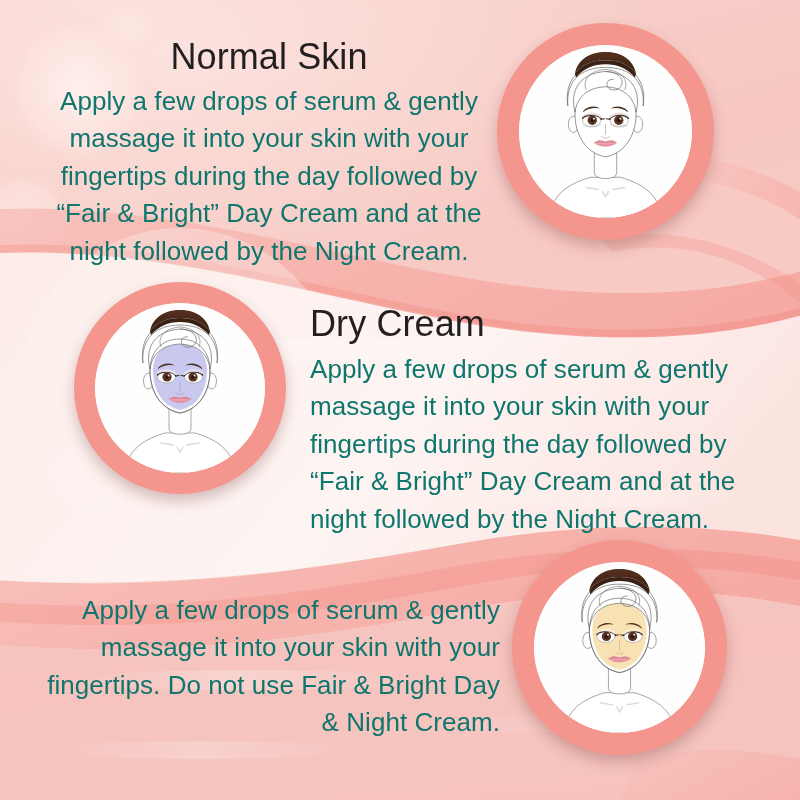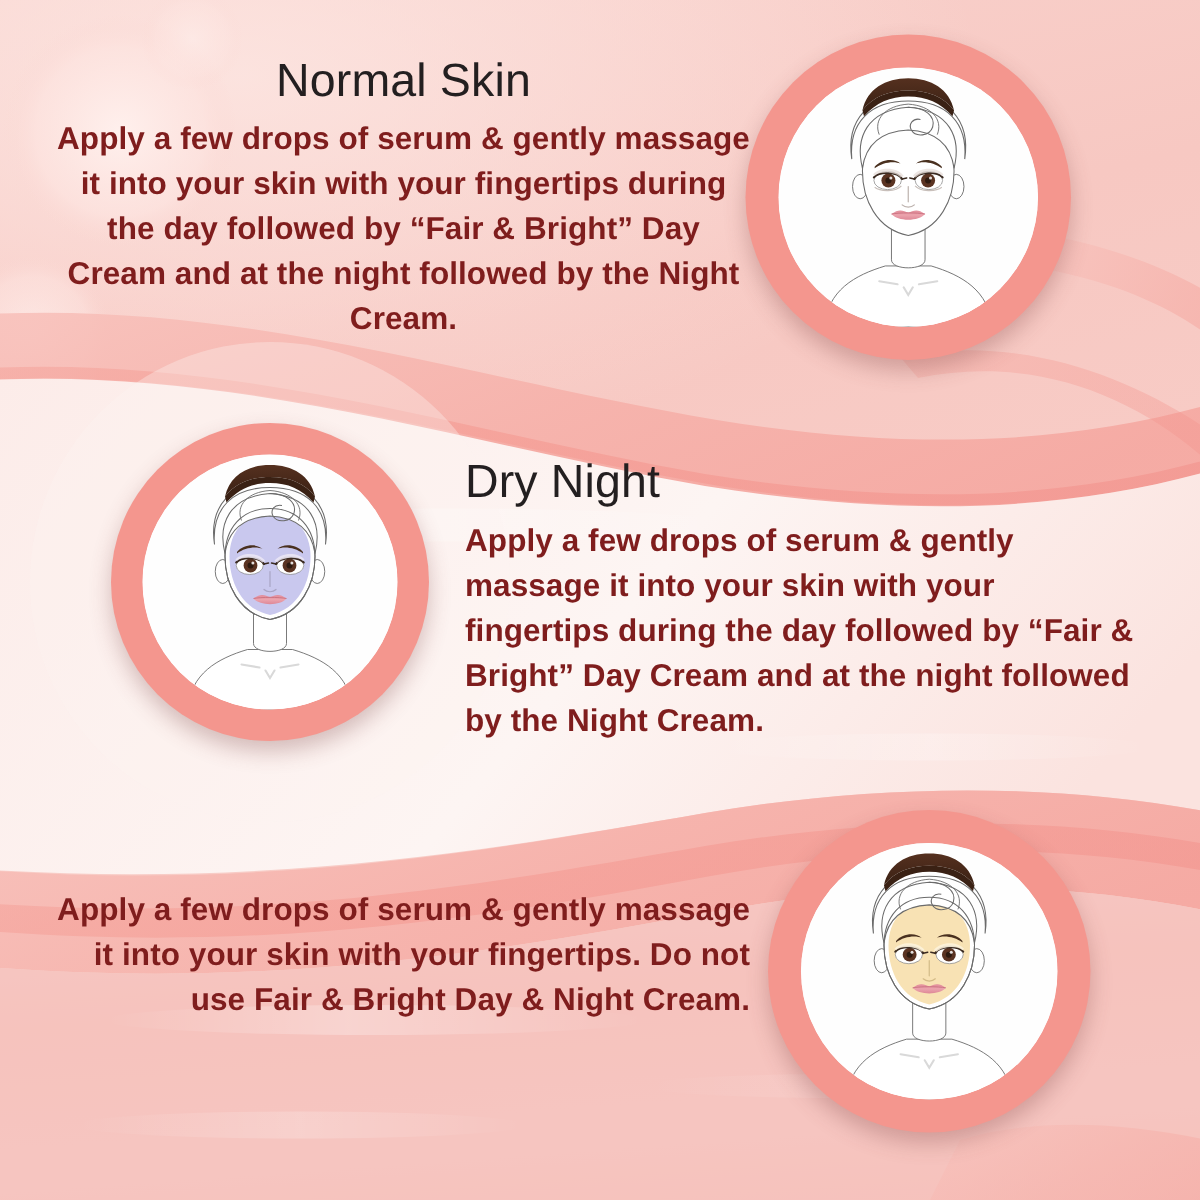--- a/index.html
+++ b/index.html
@@ -12,33 +12,32 @@
   }
   #stage {
     position:absolute; left:0; top:0; width:800px; height:800px;
     overflow:hidden;
   }
   .bg { position:absolute; left:0; top:0; width:800px; height:800px; }
 
   
   .panel { position:absolute; z-index:40; }
   .title {
-    font-size:31px;
+    font-size:36px;
     color:#231f20;
     font-weight:400;
     letter-spacing:.1px;
     line-height:1.05;
     white-space:nowrap;
   }
   .body-txt {
-    font-size:21px;
-    color:#7f1d1d;
+    font-size:26px;
+    color:#0f766e;
     line-height:1.44;
     letter-spacing:.05px;
-    font-weight:bold;
   }
 
   #panel-normal { left:38px;  top:38px;  width:462px; text-align:center; }
   #panel-normal .title { margin-bottom:7px; }
 
   #panel-dry    { left:310px; top:305px; width:452px; text-align:left; }
   #panel-dry .title { margin-bottom:8px; }
 
   #panel-oily   { left:38px;  top:592px; width:462px; text-align:right; }
   #panel-oily .title { margin-bottom:7px; }
@@ -386,21 +385,21 @@
       </svg>
     </div>
   </div>
 
   <div class="panel" id="panel-normal">
     <div class="title">Normal Skin</div>
     <div class="body-txt">Apply a few drops of serum &amp; gently massage it into your skin with your fingertips during the day followed by “Fair &amp; Bright” Day Cream and at the night followed by the Night Cream.</div>
   </div>
 
   <div class="panel" id="panel-dry">
-    <div class="title">Dry Night</div>
+    <div class="title">Dry Cream</div>
     <div class="body-txt">Apply a few drops of serum &amp; gently massage it into your skin with your fingertips during the day followed by “Fair &amp; Bright” Day Cream and at the night followed by the Night Cream.</div>
   </div>
 
   <div class="panel" id="panel-oily">
     <div class="body-txt">Apply a few drops of serum &amp; gently massage it into your skin with your fingertips. Do not use Fair &amp; Bright Day &amp; Night Cream.</div>
   </div>
 
 </div>
 
 </body></html>

